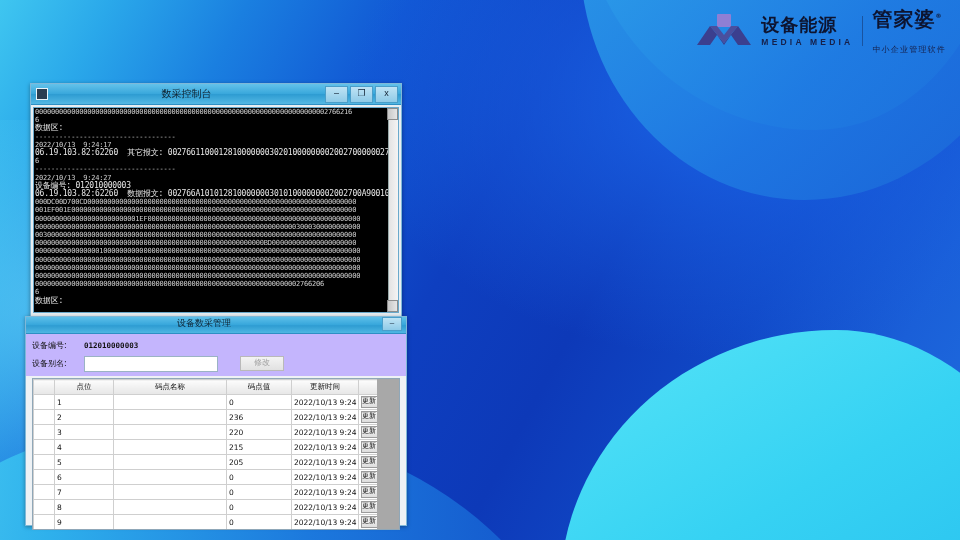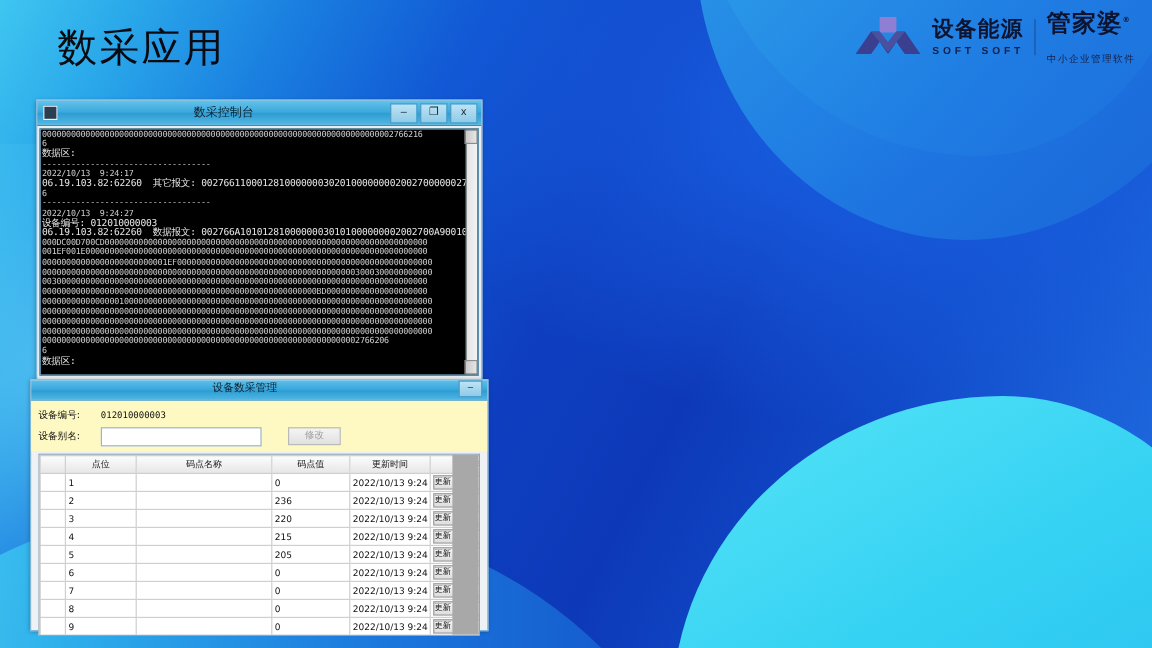--- a/index.html
+++ b/index.html
@@ -140,27 +140,27 @@
     background:linear-gradient(180deg,#5dbfe9 0%,#36a6db 50%,#2e9cd2 54%,#4fb6e3 100%);
     border-bottom:1px solid #2e8fc4;
   }
   .tw-title{flex:1;text-align:center;font-size:9px;color:#0d2130;
     font-family:"DejaVu Sans","Liberation Sans",sans-serif;}
   .tw-min{
     width:18px;height:12px;margin-right:4px;border:1px solid #4a9ec9;
     background:linear-gradient(180deg,#bfe3f4,#8fcbe8);
     font-size:8px;line-height:10px;text-align:center;color:#123;
   }
-  .form-rows{padding:4px 18px 2px 6px;background:#fef9c3;}
+  .form-rows{padding:4px 18px 2px 6px;background:#c4b5fd;}
   .frow{display:flex;align-items:center;height:15px;margin-bottom:3px;}
   .flabel{
     width:52px;font-size:8px;color:#111;
     font-family:"DejaVu Sans","Liberation Sans",sans-serif;
   }
-  .fval{font-size:7.5px;color:#111;font-family:"DejaVu Sans Mono","Liberation Mono",monospace;}
+  .fval{font-size:7.5px;color:#111;font-family:"DejaVu Sans Mono","Liberation Mono",monospace;font-weight:bold;}
   .finput{
     width:128px;height:12px;background:#fff;border:1px solid #9bb3c4;
     font-size:8px;color:#111;
   }
   .fbtn{
     margin-left:22px;width:42px;height:13px;
     background:linear-gradient(180deg,#f4f4f4,#e1e1e1);
     border:1px solid #b9b9b9;color:#a0a0a0;
     font-size:8px;line-height:11px;text-align:center;
     font-family:"DejaVu Sans","Liberation Sans",sans-serif;
@@ -210,34 +210,33 @@
 
 <div id="slide">
 
   <div class="wave wave-l"></div>
   <div class="wave wave-tr2"></div>
   <div class="wave wave-tr"></div>
   <div class="wave wave-bl"></div>
   <div class="wave wave-br2"></div>
   <div class="wave wave-br"></div>
 
-  <div class="title">数采应用</div>
 
   <div class="logo">
     <div class="logo-mark">
       <svg width="54" height="34" viewBox="0 0 54 34">
         <rect x="20" y="0" width="14" height="13" rx="1" fill="#8f7fd4"></rect>
         <path d="M0 31 L13 12 L27 29 L41 12 L54 31 L41 31 L34 21 L27 31 L20 21 L13 31 Z" fill="#3b3f8f"></path>
         <path d="M13 12 L27 29 L41 12 L34 12 L27 21 L20 12 Z" fill="#4a4f9e"></path>
       </svg>
     </div>
     <div class="logo-words">
       <div class="logo-col">
         <span class="logo-cn">设备能源</span>
-        <span class="logo-en">SOFT SOFT</span>
+        <span class="logo-en">MEDIA MEDIA</span>
       </div>
       <div class="logo-sep"></div>
       <div class="logo-col">
         <span class="logo-cn2"><span>管家婆</span><span class="logo-tm">®</span></span>
         <span class="logo-sub">中小企业管理软件</span>
       </div>
     </div>
   </div>
 
   <div class="win console-win">

